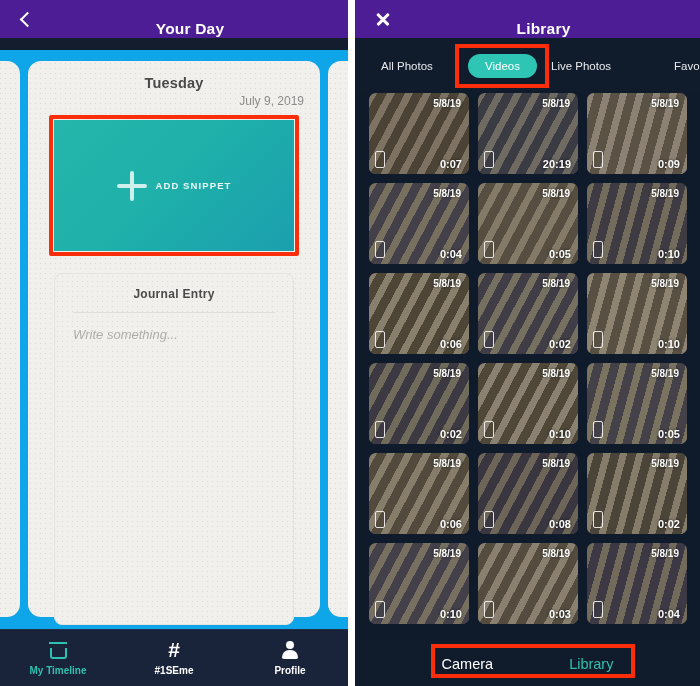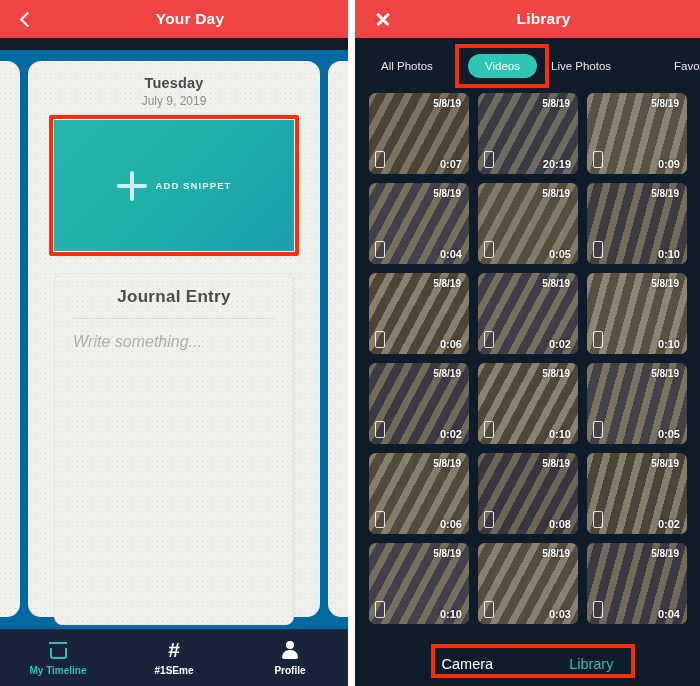--- a/index.html
+++ b/index.html
@@ -25,22 +25,22 @@
     width: 345px; height: 686px;
     background: #0F1A2B;
     overflow: hidden;
     flex: 0 0 345px;
   }
 
   
   .navbar {
     position: relative;
     height: 38px;
-    background: #ef4444;
-    display: flex; align-items: center; justify-content: center; padding-left: 32px;
+    background: #4c1d95;
+    display: flex; align-items: flex-end; justify-content: center; padding-left: 32px;
   }
   .navbar-title {
     color: #ffffff; font-size: 15.5px; font-weight: bold;
     letter-spacing: .2px;
   }
   .nav-left-btn {
     position: absolute; left: 12px; top: 0; height: 38px;
     display: flex; align-items: center; justify-content: center;
     width: 30px;
   }
@@ -56,40 +56,40 @@
   }
   .xicon:before { transform: rotate(45deg); }
   .xicon:after  { transform: rotate(-45deg); }
 
   .navbar-sub { height: 12px; background: #141D2E; }
 
   
   .carousel {
     position: relative;
     height: 579px;
-    background: #0369a1;
+    background: #0ea5e9;
     padding-top: 11px;
     overflow: hidden;
     padding-left: 24px;
   }
   .card {
     position: absolute; top: 11px;
     width: 292px; height: 556px;
     background: #F1F0EC;
     border-radius: 13px;
     background-image: radial-gradient(#dbdad4 0.7px, transparent 0.7px);
     background-size: 5px 5px;
   }
   .card.main { left: 28px; }
   .card.peek-left  { left: -272px; }
   .card.peek-right { left: 328px; }
 
   .card-inner { padding: 14px 16px 0 16px; text-align: center; }
   .day-name { color: #4A4A4A; font-size: 14.5px; font-weight: bold; letter-spacing:.2px; }
-  .day-date { color: #8C8C8C; font-size: 12px; margin-top: 3px; }
+  .day-date { color: #8C8C8C; font-size: 12px; margin-top: 3px; text-align: right; }
 
   
   .snippet-wrap { position: relative; margin: 12px 10px 0 10px; }
   .snippet-highlight {
     position: absolute; left: -5px; top: -5px; right: -5px; bottom: -5px;
     border: 4px solid #FB2E09; border-radius: 2px; pointer-events: none;
   }
   .snippet {
     height: 131px;
     background: linear-gradient(135deg, #24B5AB 0%, #1FB1AA 45%, #1B9FAE 100%);
@@ -111,28 +111,28 @@
     margin: 22px 10px 0 10px;
     background: #F1F0EC;
     border-radius: 8px;
     border: 1px solid #E4E3DD;
     height: 352px;
     position: relative;
     background-image: radial-gradient(#dedcd6 0.7px, transparent 0.7px);
     background-size: 5px 5px;
   }
   .journal-title {
-    text-align: center; color: #4B4B4B; font-size: 17px; font-weight: bold;
+    text-align: center; color: #4B4B4B; font-size: 12px; font-weight: bold;
     padding-top: 13px; letter-spacing: .3px;
   }
   .journal-divider {
     height: 1px; background: #DFDED8; margin: 11px 18px 0 18px;
   }
   .journal-placeholder {
-    color: #AEADA9; font-size: 16px; font-style: italic;
+    color: #AEADA9; font-size: 13px; font-style: italic;
     text-align: left; padding: 14px 0 0 18px;
   }
   .inspire-btn {
     position: absolute; right: 16px; bottom: 14px;
     background: linear-gradient(180deg, #62CAF6 0%, #34A6EF 100%);
     color: #ffffff; font-size: 10.5px; font-weight: bold; letter-spacing: .5px;
     padding: 8px 17px; border-radius: 15px; border: none;
   }
 
   

